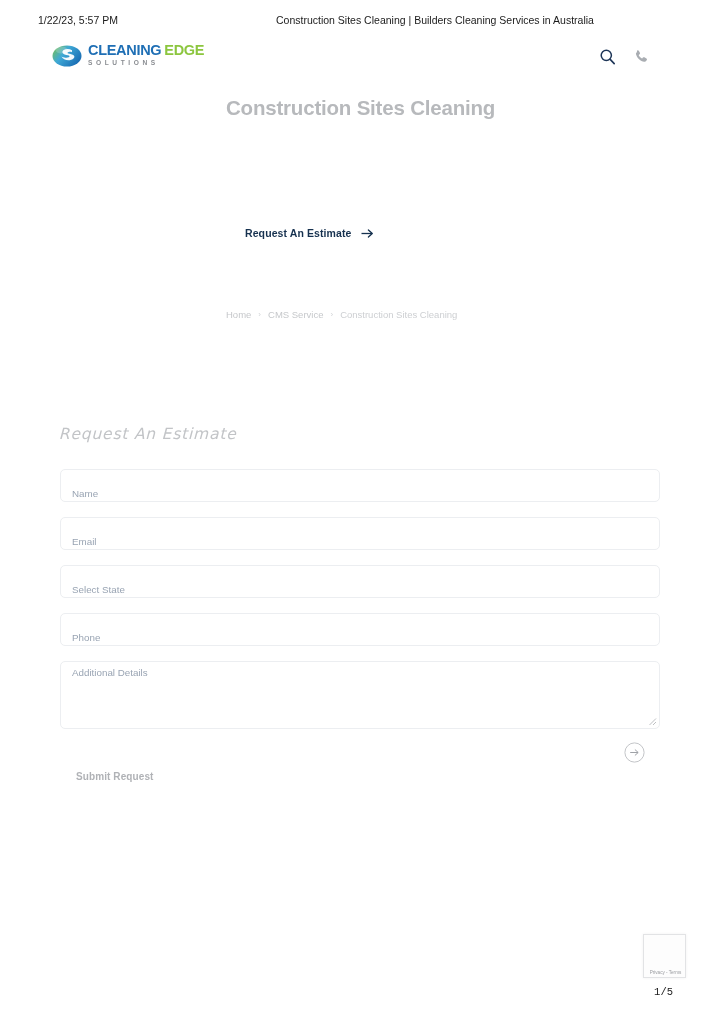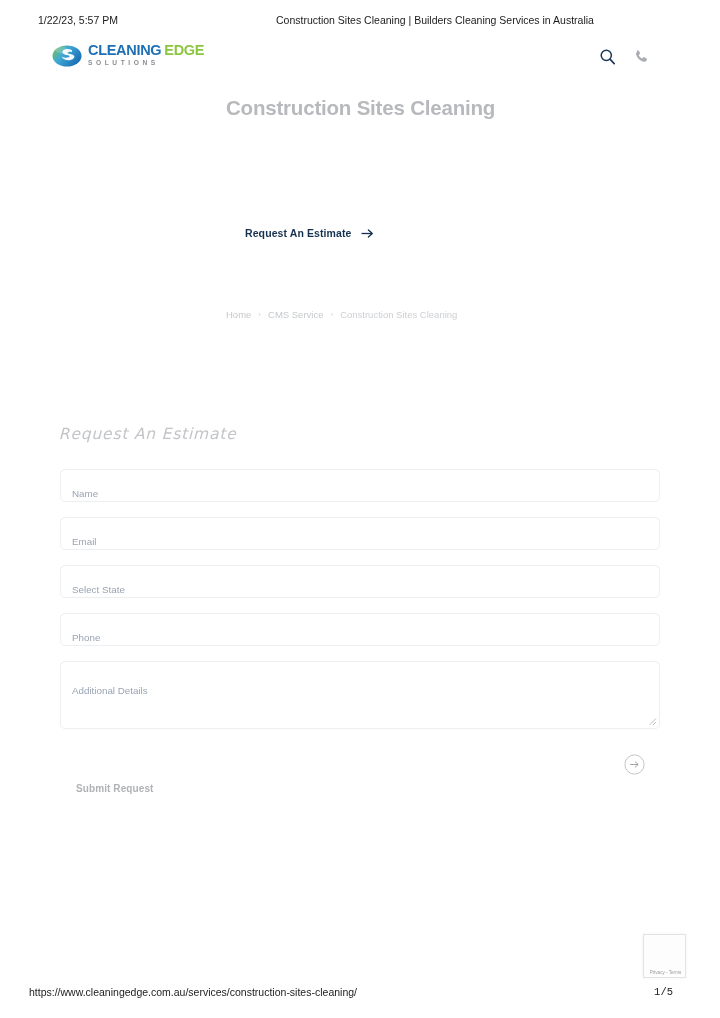--- a/index.html
+++ b/index.html
@@ -198,22 +198,22 @@
     cursor: text;
   }
   .field.select { cursor: pointer; }
   .textarea {
     position: relative;
     width: 600px;
     height: 68px;
     border: 1px solid #eceef1;
     border-radius: 5px;
     background: #fff;
-    padding: 23px 0 0 11px;
-    margin-bottom: 24px;
+    padding: 5px 0 0 11px;
+    margin-bottom: 12px;
     font-size: 9.8px;
     color: #99a4b3;
     cursor: text;
   }
   .resize-grip {
     position: absolute;
     right: 2px;
     bottom: 2px;
     width: 9px;
     height: 9px;
@@ -377,15 +377,14 @@
       </svg>
     </span>
   </div>
 </div>
 
 <div class="recaptcha">
   <span class="rc-text">Privacy - Terms</span>
 </div>
 
 <div class="print-footer">
-  <span class="pf-url">https://www.cleaningedge.com.au/services/construction-sites-cleaning/</span>
   <span class="pf-page">1/5</span>
 </div>
 
 </body></html>

